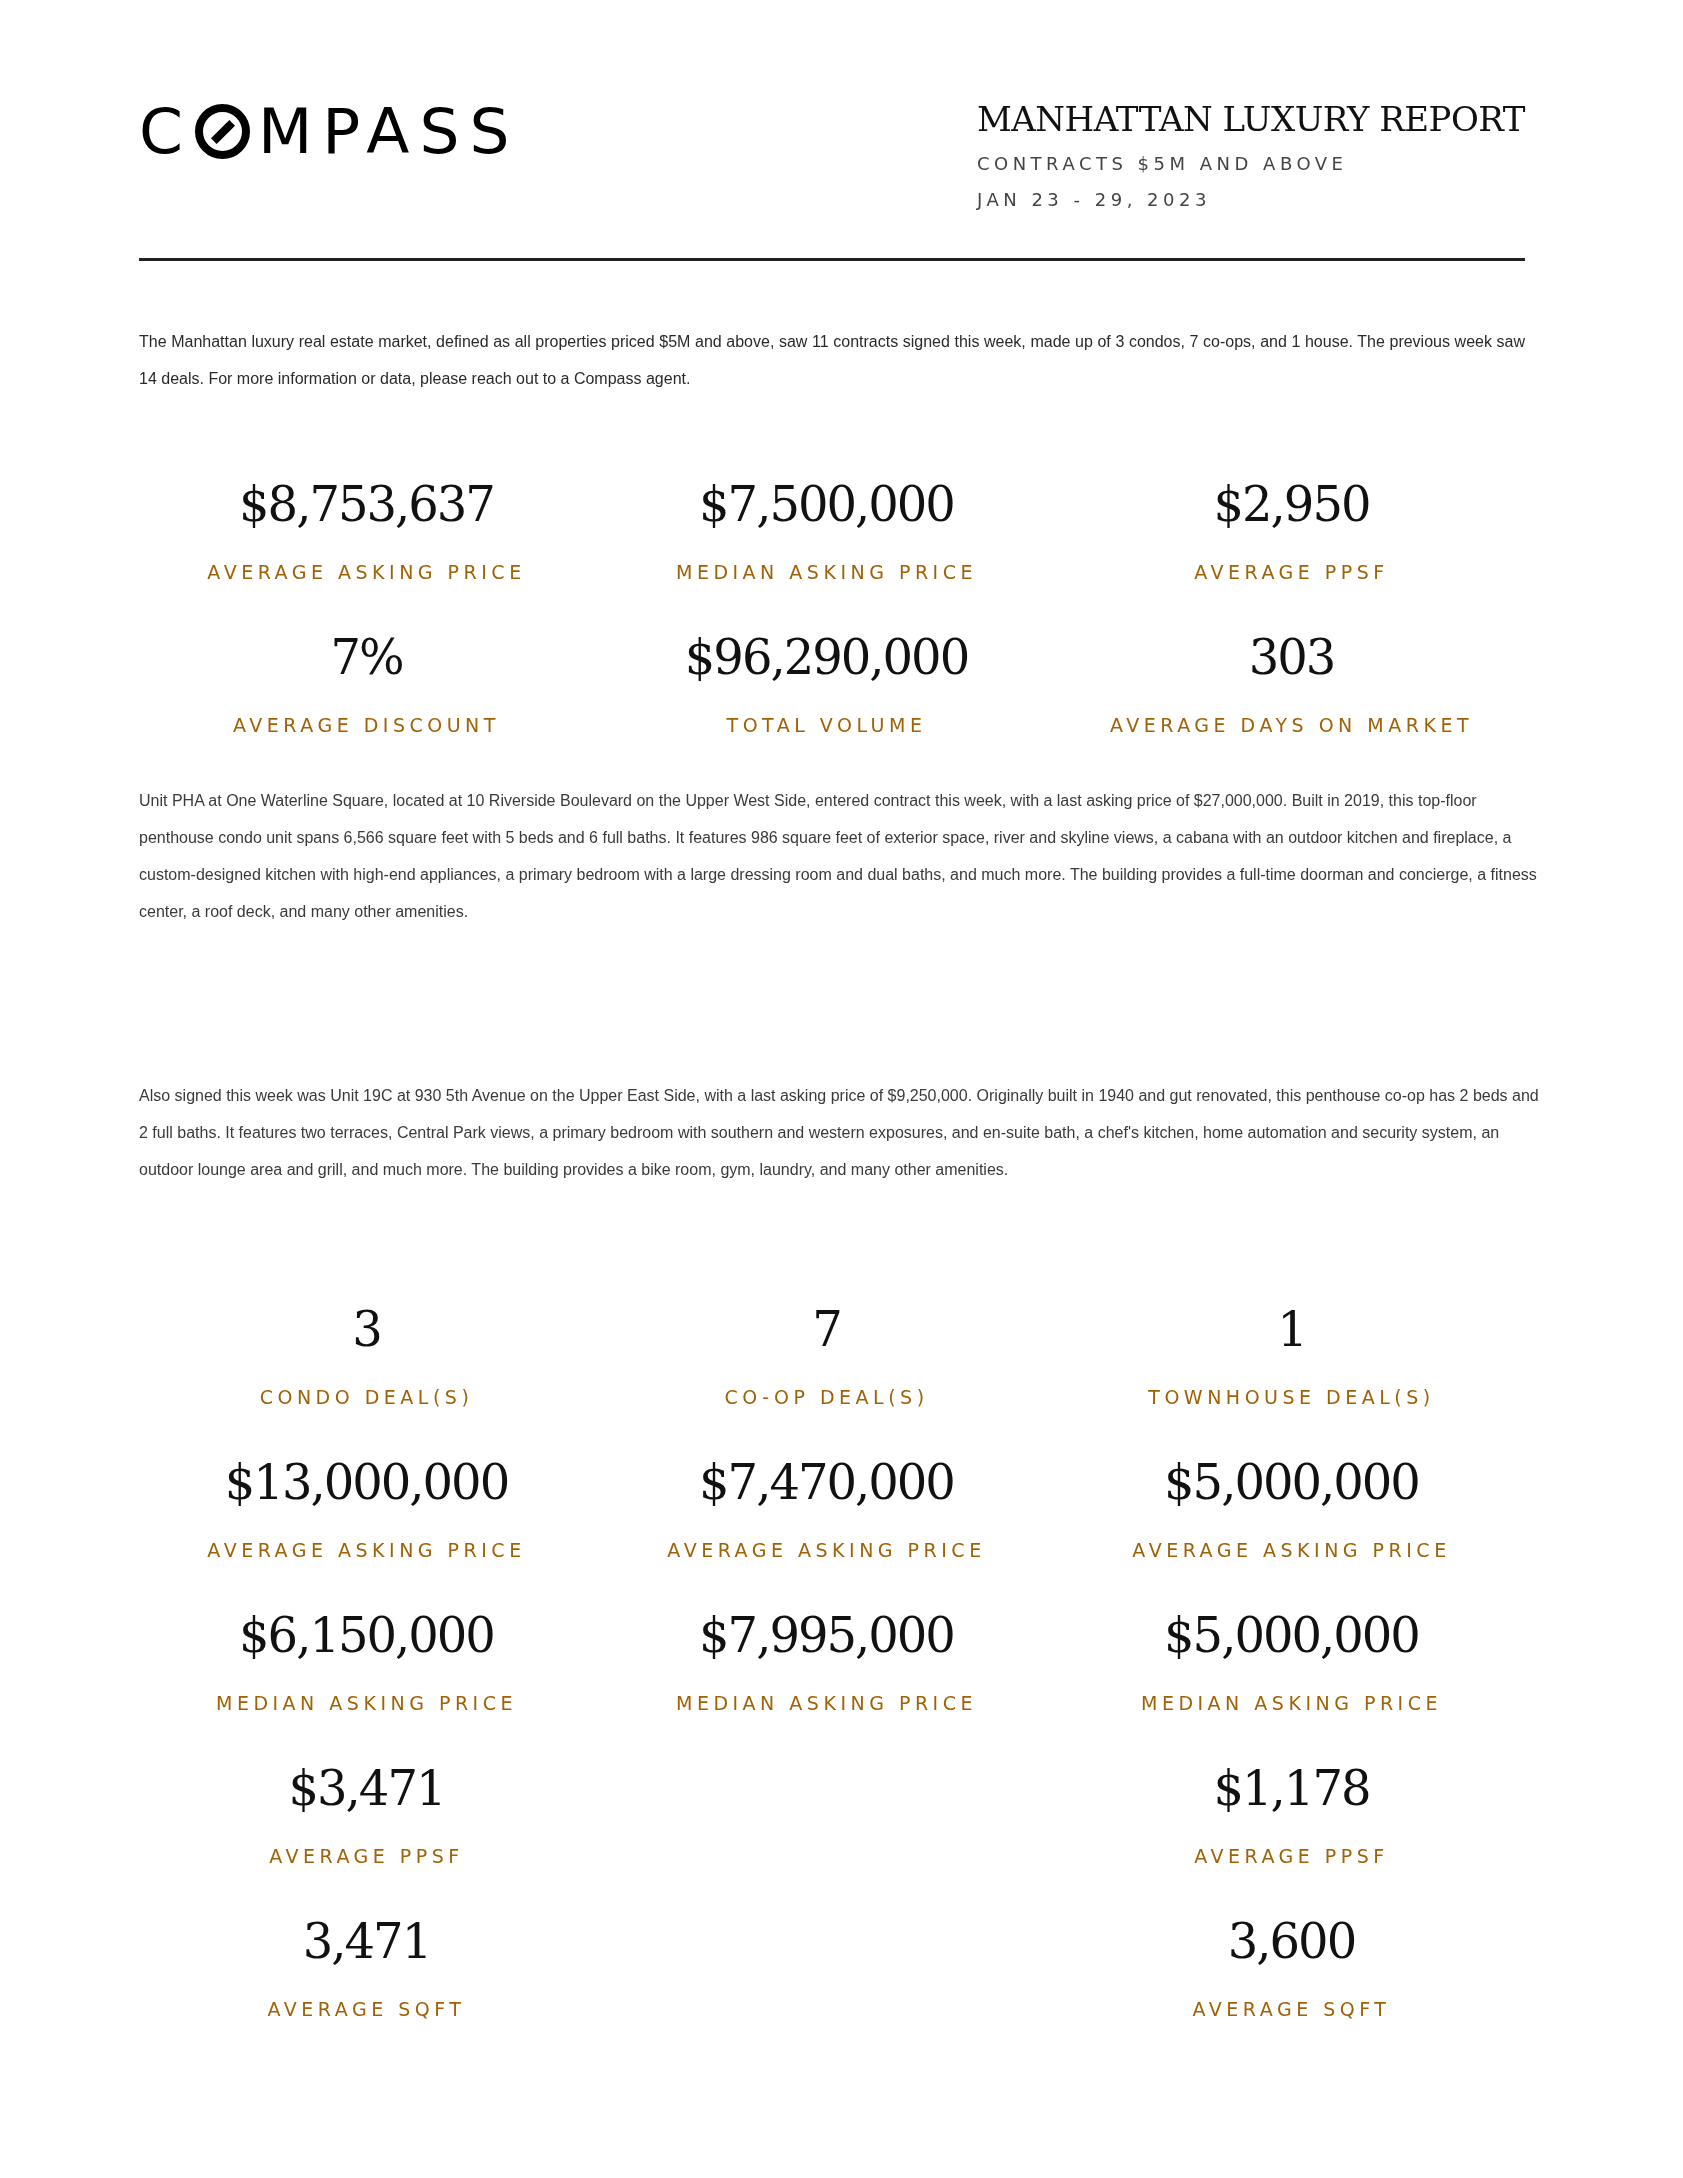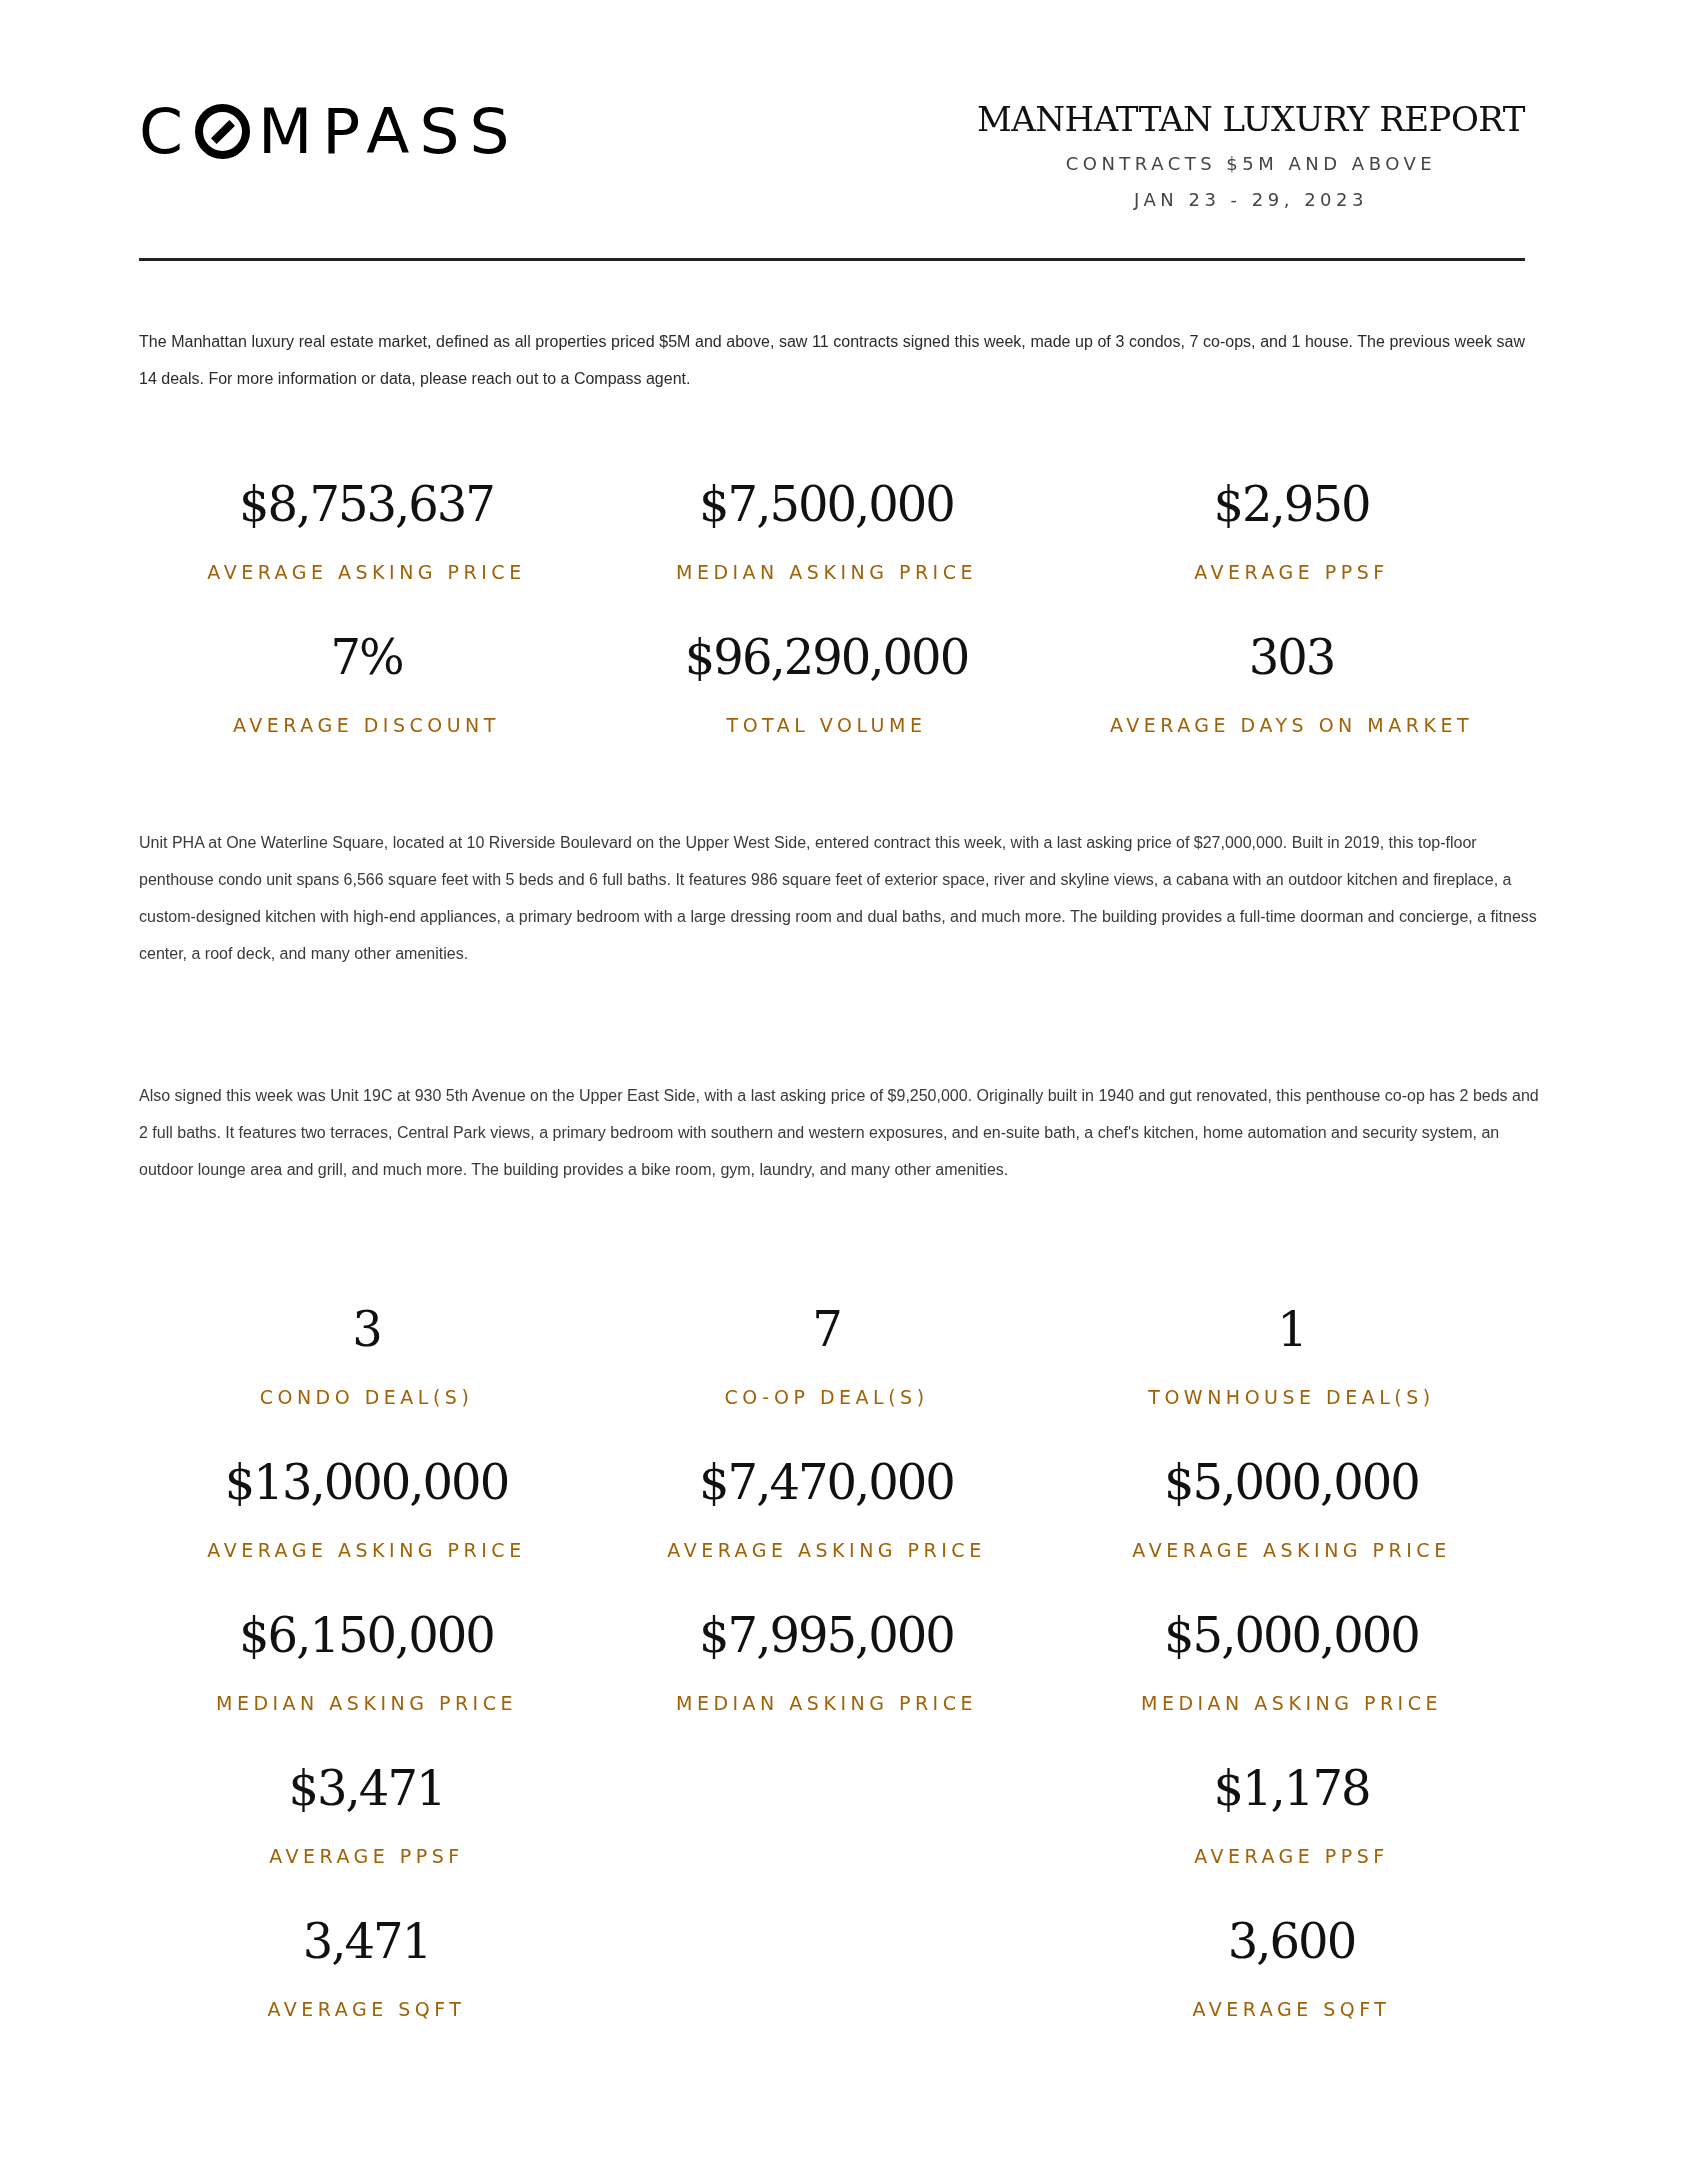--- a/index.html
+++ b/index.html
@@ -5,30 +5,30 @@
   html, body { margin: 0; padding: 0; background: #ffffff; }
   body { width: 1683px; height: 2178px; position: relative; overflow: hidden; color: #1a1a1a; }
   .page { position: absolute; left: 0; top: 0; width: 1683px; height: 2178px; }
 
   .logo { position: absolute; left: 139px; top: 99px; height: 65px; display: flex; align-items: center; }
   .logo-o { display: inline-block; position: relative; width: 55px; height: 55px; border: 8px solid #000; border-radius: 50%; box-sizing: border-box; margin: 0 8px 0 2px; vertical-align: -6px; }
   .logo-o::after { content: ""; position: absolute; left: 50%; top: 50%; width: 8px; height: 26px; background: #000; transform: translate(-50%, -50%) rotate(45deg); }
   .logo-row { display: flex; align-items: center; }
   .logo-c, .logo-rest { font-family: "DejaVu Sans", sans-serif; font-size: 63px; letter-spacing: 10px; color: #000; line-height: 1; }
 
-  .header-right { position: absolute; right: 158px; top: 99px; text-align: center; }
+  .header-right { position: absolute; right: 158px; top: 99px; text-align: left; }
   .report-title { font-family: "DejaVu Serif", serif; font-size: 34px; letter-spacing: -0.5px; color: #111; line-height: 40px; white-space: nowrap; }
   .report-sub { font-family: "DejaVu Sans", sans-serif; font-size: 18px; letter-spacing: 4.5px; color: #444; margin-top: 14px; line-height: 22px; }
   .report-date { font-family: "DejaVu Sans", sans-serif; font-size: 18px; letter-spacing: 4.5px; color: #444; margin-top: 14px; line-height: 22px; }
 
   .rule { position: absolute; left: 139px; top: 258px; width: 1386px; height: 3px; background: #222; }
 
   .para { position: absolute; left: 139px; width: 1386px; font-family: "Liberation Sans", sans-serif; font-size: 16px; line-height: 37px; color: #2a2a2a; margin: 0; }
   .intro { top: 323px; text-align: justify; text-align-last: left; }
-  .p1 { top: 824px; width: 1406px; color: #3a3a3a; }
+  .p1 { top: 782px; width: 1406px; color: #3a3a3a; }
   .p2 { top: 1077px; width: 1406px; color: #3a3a3a; }
 
   .stats { position: absolute; left: 139px; width: 1386px; display: grid; grid-template-columns: 455px 465px 465px; }
   .stat { text-align: center; height: 153px; }
   .stat-value { font-family: "DejaVu Serif", serif; font-size: 48px; letter-spacing: -2px; color: #111; line-height: 59px; height: 59px; }
   .stat-label { font-family: "DejaVu Sans", sans-serif; font-size: 19px; letter-spacing: 4.5px; color: #a16207; margin-top: 26px; line-height: 24px; }
   .stats-top { top: 475px; }
   .stats-bottom { top: 1300px; }
   .empty { visibility: hidden; }
 </style>

